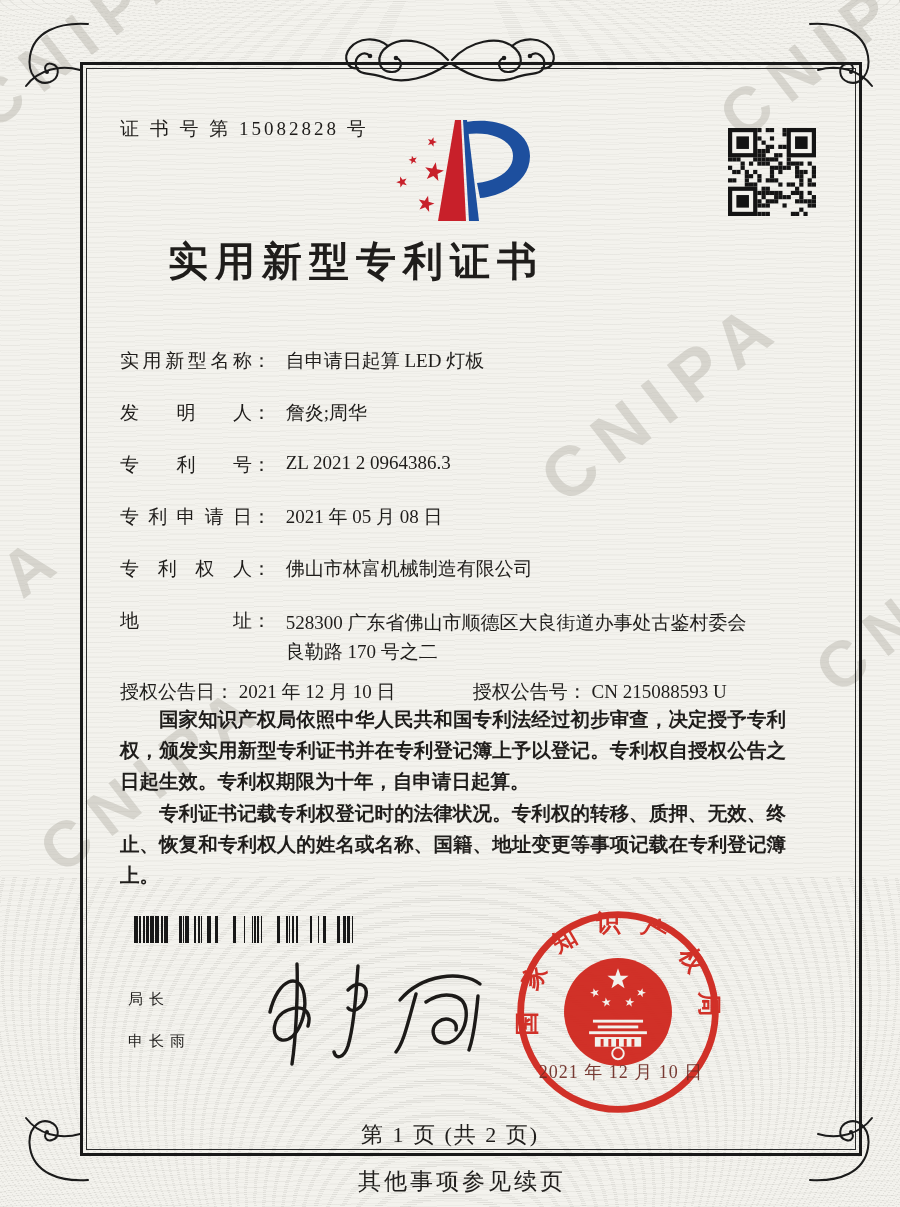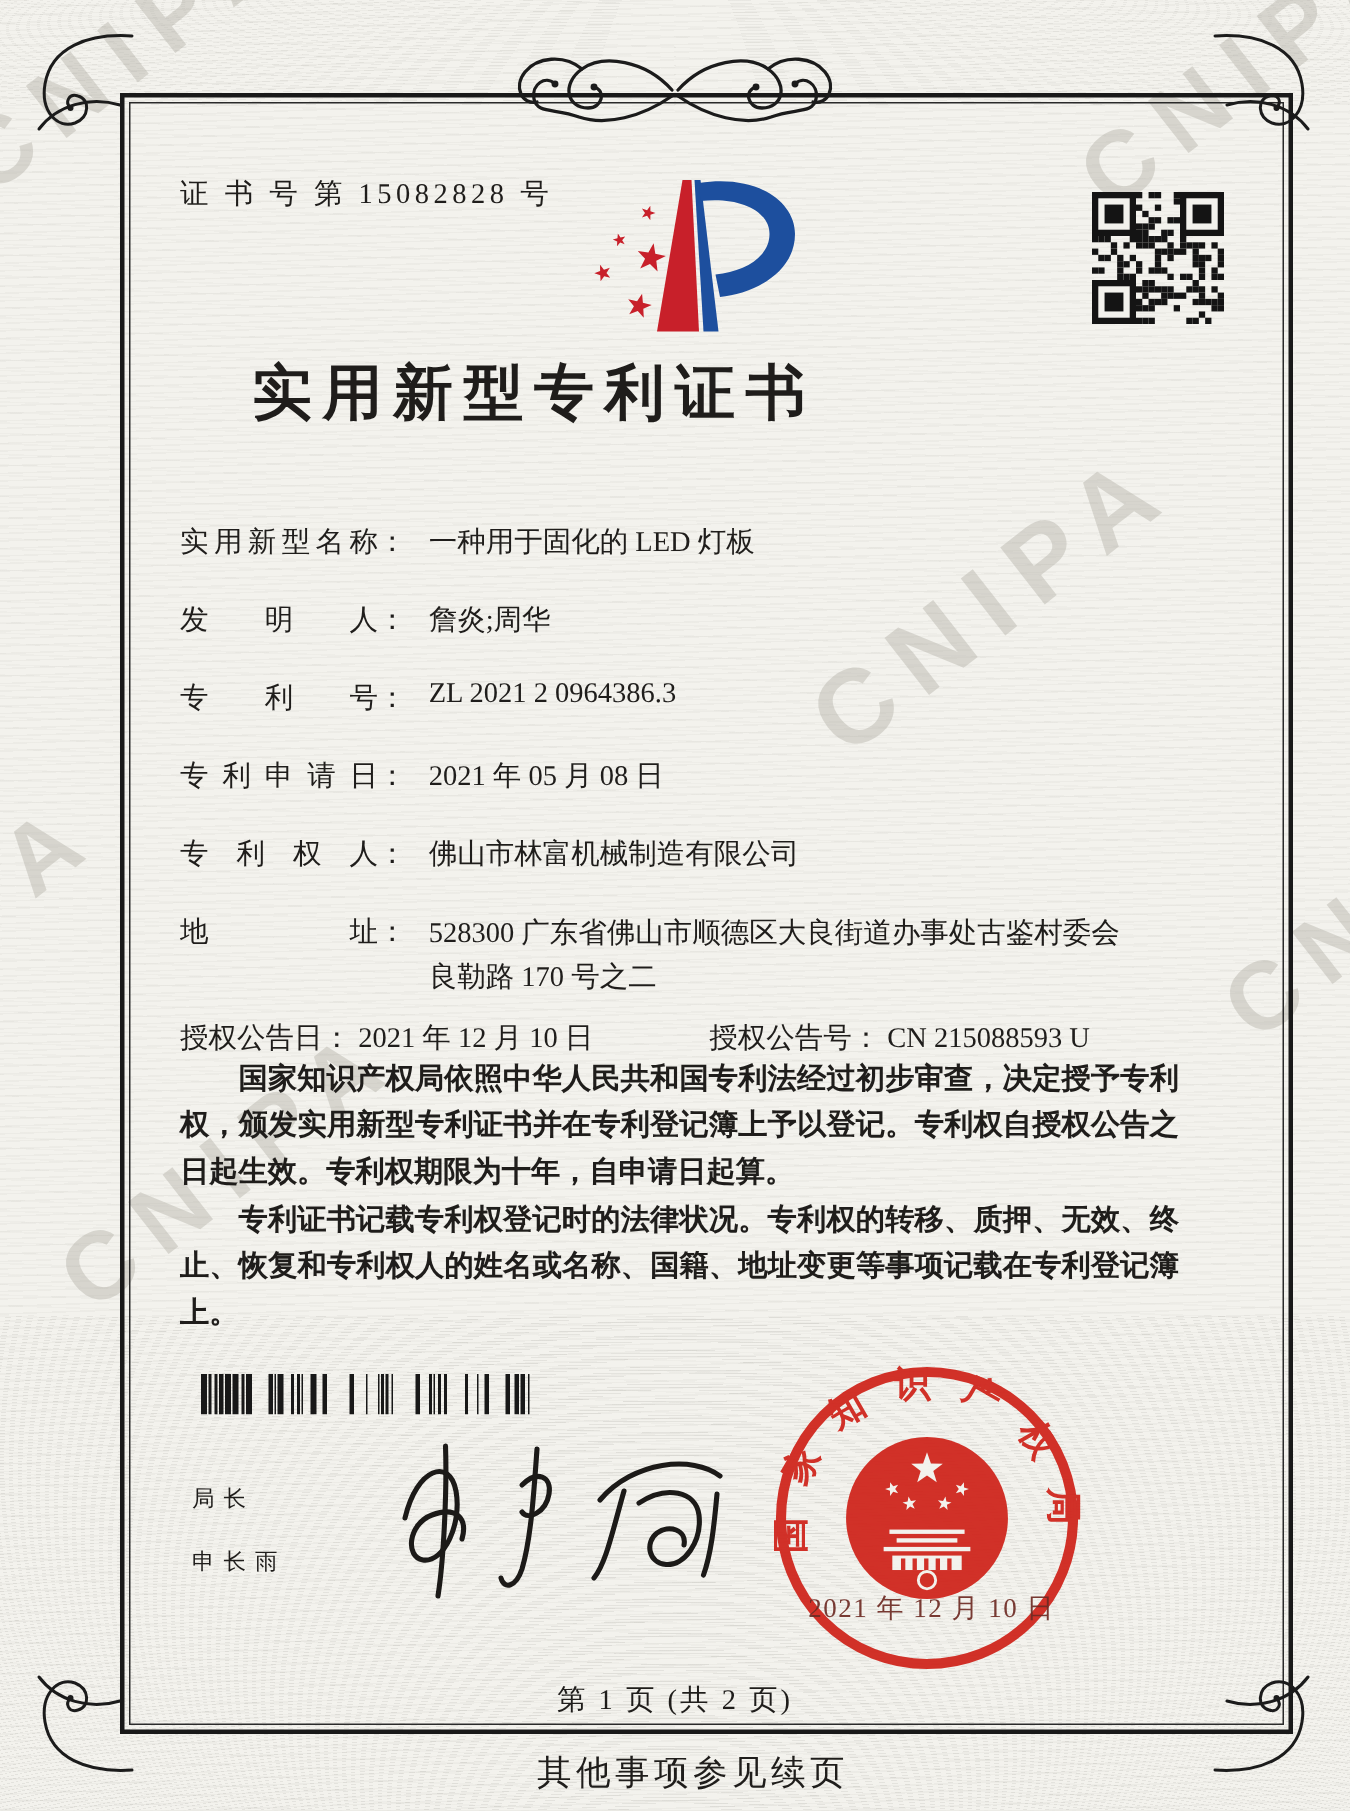--- a/index.html
+++ b/index.html
@@ -39,21 +39,21 @@
   .fvalue{display:inline-block;margin-left:10px;vertical-align:top;white-space:normal;}
   .addr-val{width:500px;line-height:1.55;}
   .grant-pair1{display:inline-block;width:348px;}
   .glabel{display:inline-block;margin-top:11px;}
   .body-text{left:120px;top:704px;width:666px;font-size:19.5px;line-height:1.6;text-align:justify;}
   .body-text p{margin:0;text-indent:2em;font-weight:bold;}
   .director{left:128px;font-size:15px;letter-spacing:6px;}
   .seal-wrap{left:512px;top:906px;width:212px;height:212px;z-index:3;}
   .seal-date{left:528px;top:1060px;width:186px;text-align:center;font-size:18px;
     color:#6e2b24;letter-spacing:1px;z-index:4;opacity:0.92;}
-  .page-info{left:0;top:1120px;width:900px;text-align:center;font-size:19px;letter-spacing:2px;}
+  .page-info{left:0;top:1120px;width:900px;text-align:center;font-size:22px;letter-spacing:2px;}
   .cont-note{left:358px;top:1166px;font-size:23px;letter-spacing:3px;}
   svg{display:block;}
 </style>
 </head>
 <body>
 
 <svg width="0" height="0" style="position:absolute" aria-hidden="true">
   <defs>
     <path id="star5" d="M0,-10 L2.35,-3.24 L9.51,-3.09 L3.80,1.24 L5.88,8.09 L0,4 L-5.88,8.09 L-3.80,1.24 L-9.51,-3.09 L-2.35,-3.24 Z"></path>
     <g id="fl-half" stroke="#1b1b1b" fill="none" stroke-width="2.2" stroke-linecap="round">
@@ -258,21 +258,21 @@
         <rect x="0" y="56" width="28" height="28"></rect>
         <rect x="4" y="60" width="20" height="20" fill="#f3f2ed"></rect>
         <rect x="8" y="64" width="12" height="12"></rect>
       </g>
     </svg>
 
   <div class="abs title">实用新型专利证书</div>
 
   <div class="abs field-row" style="top:348px;">
     <span class="flabel">实用新型名称</span><span class="fcolon">：</span>
-    <span class="fvalue">一种用于固化的 LED 灯板</span>
+    <span class="fvalue">自申请日起算 LED 灯板</span>
   </div>
   <div class="abs field-row" style="top:400px;">
     <span class="flabel">发明人</span><span class="fcolon">：</span>
     <span class="fvalue">詹炎;周华</span>
   </div>
   <div class="abs field-row" style="top:452px;">
     <span class="flabel">专利号</span><span class="fcolon">：</span>
     <span class="fvalue">ZL 2021 2 0964386.3</span>
   </div>
   <div class="abs field-row" style="top:504px;">

